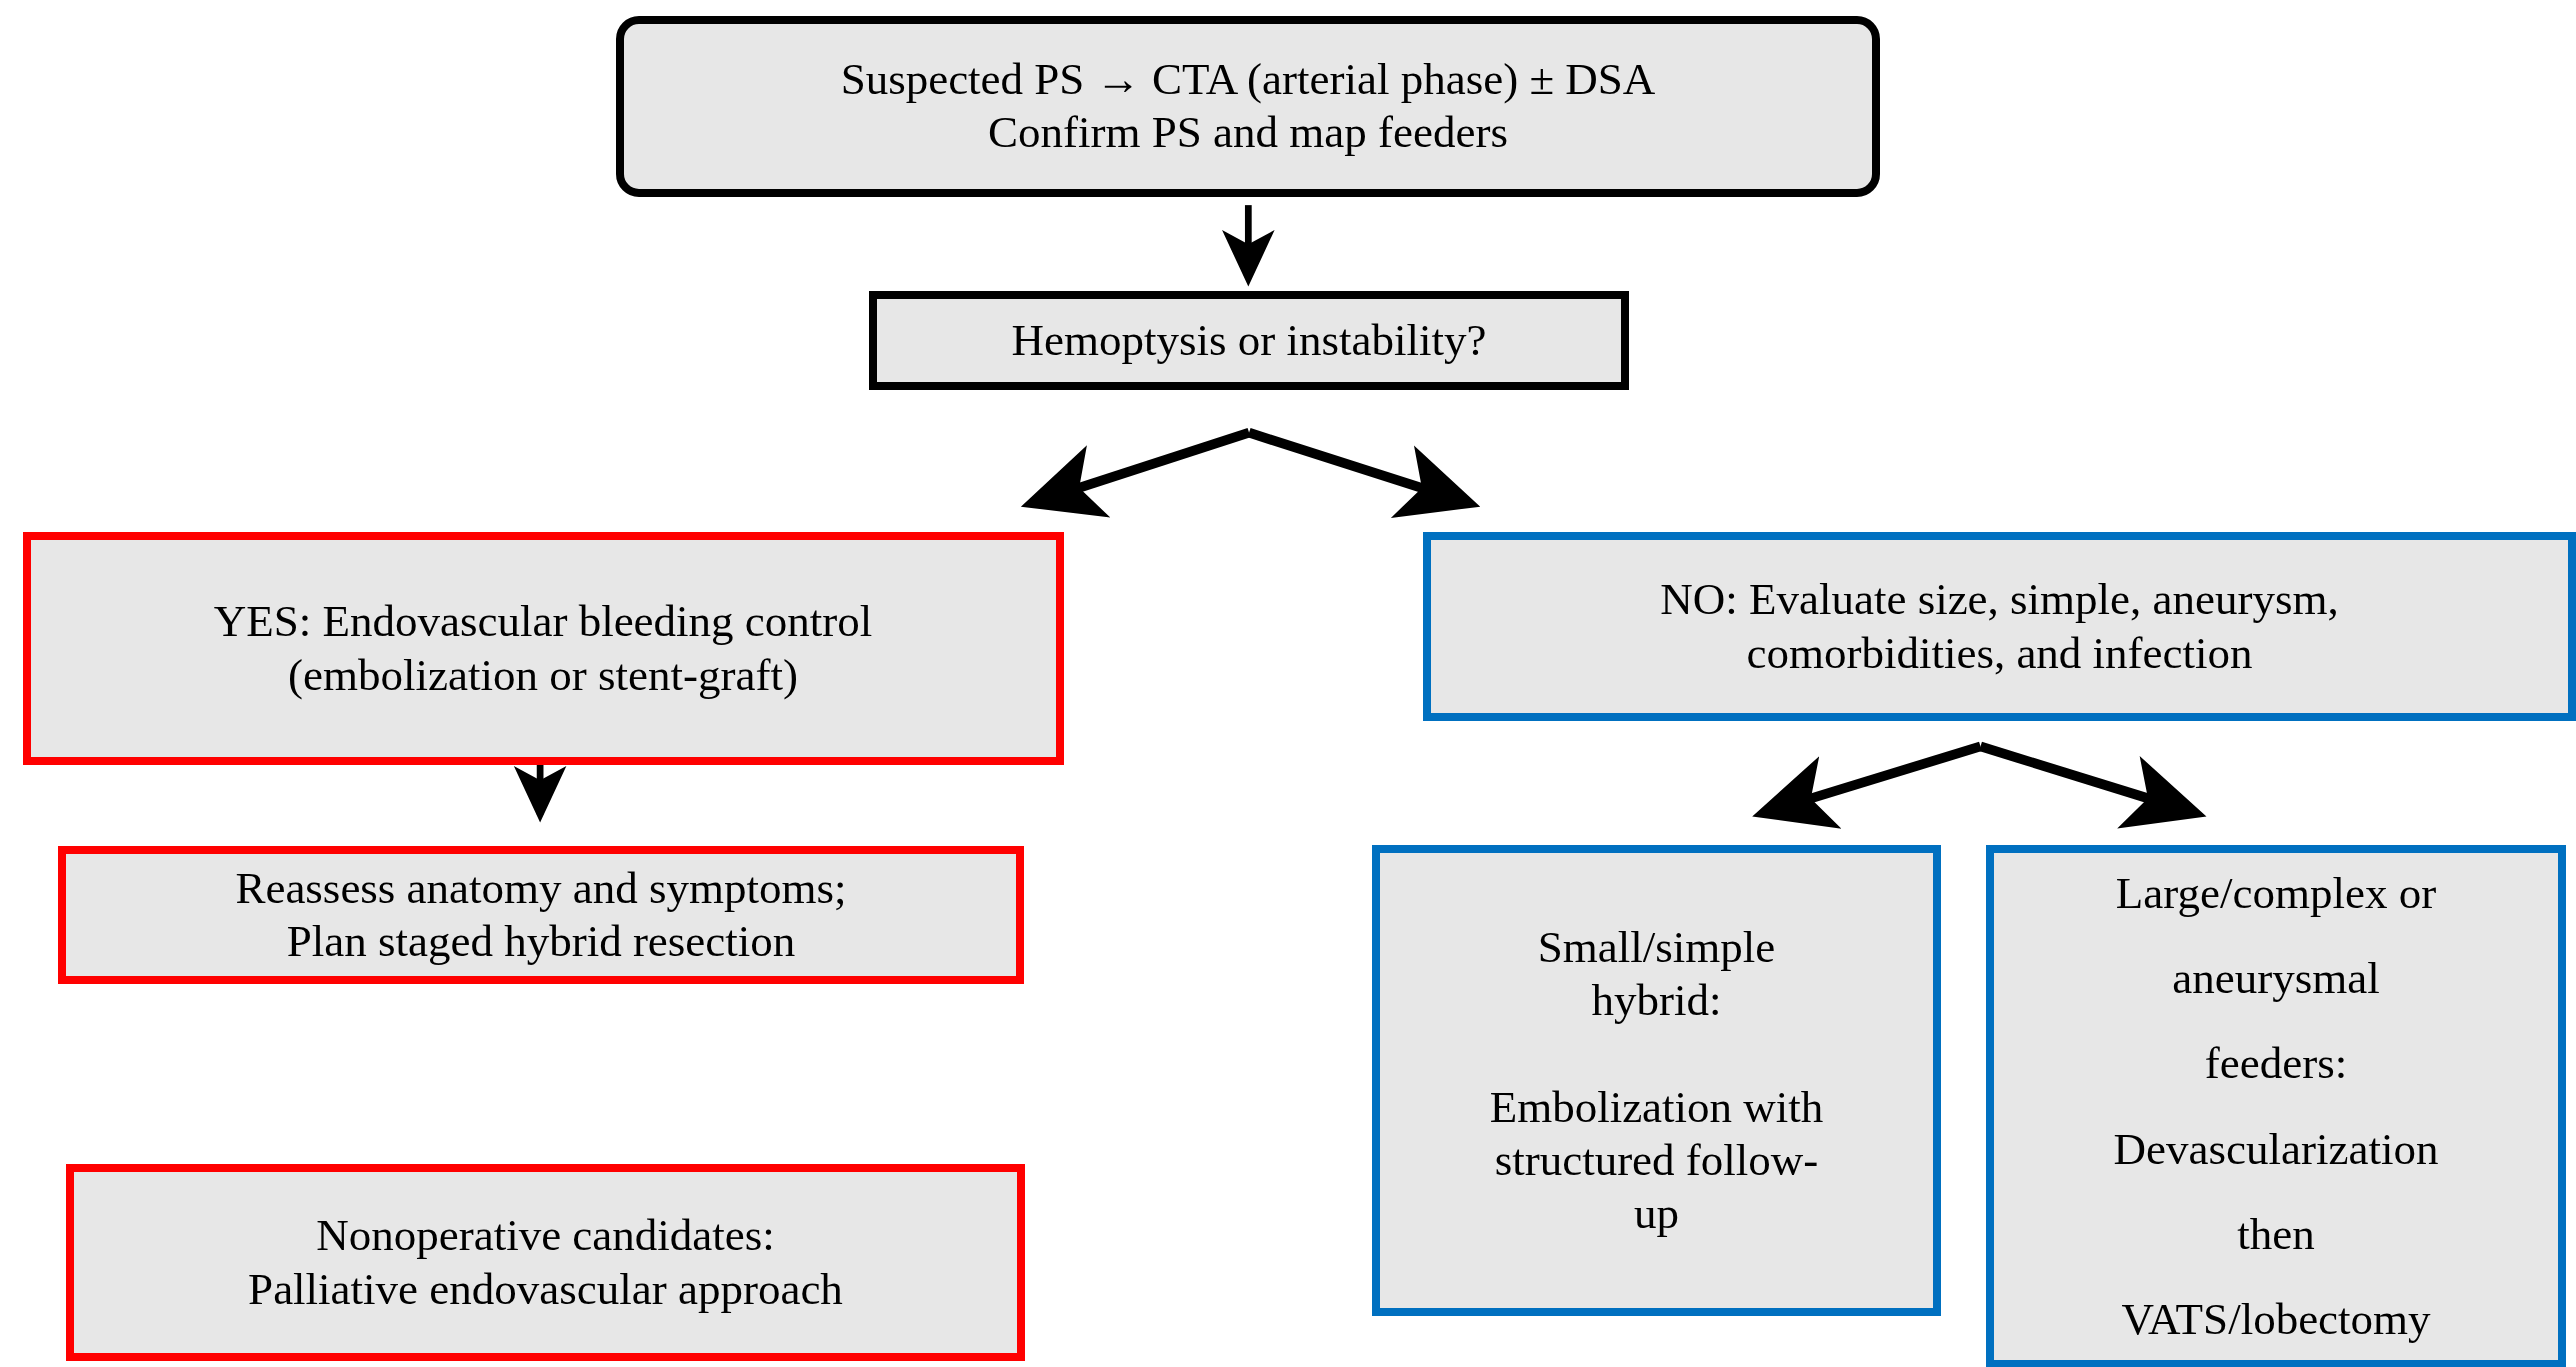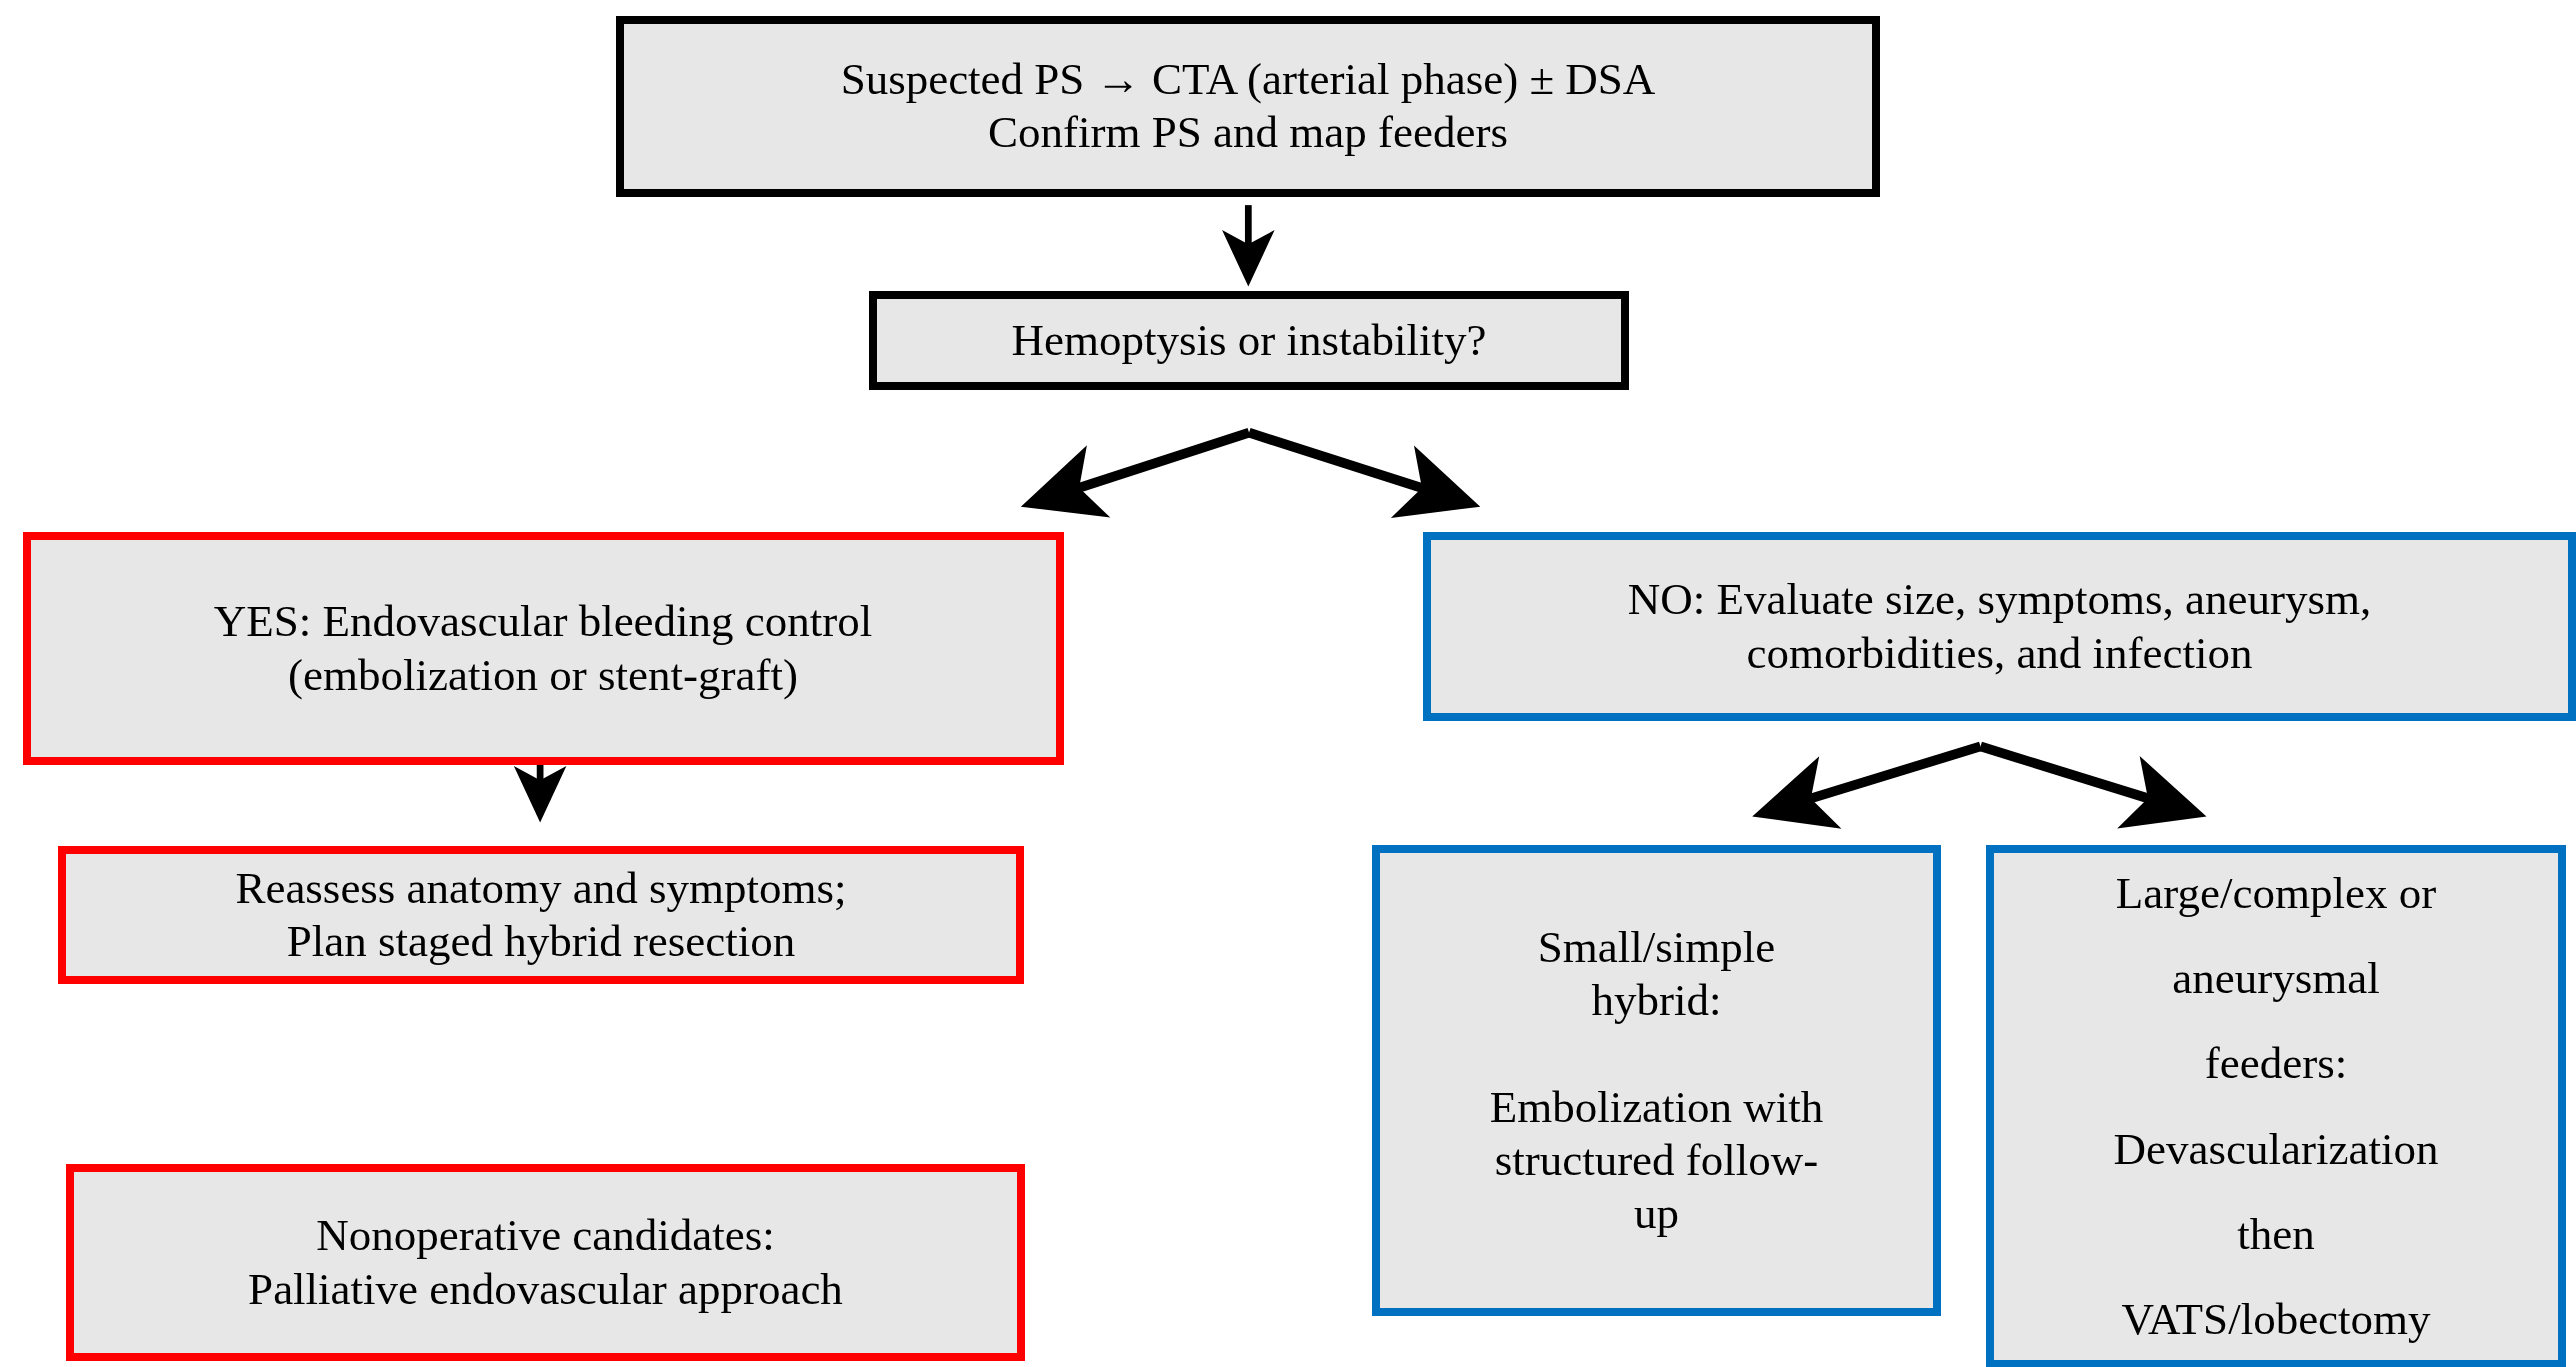--- a/index.html
+++ b/index.html
@@ -22,21 +22,21 @@
     color:#000;
     font-size:45px;
     padding:4.5px 10.5px;
   }
   .node .ln{display:block;white-space:nowrap;}
   .n-black{border:8.2px solid #000000;}
   .n-red{border:8.2px solid #ff0000;}
   .n-blue{border:8.2px solid #0070c0;}
 
   
-  #node-root      {left:616px;  top:15.7px;   width:1264px; height:181px;}
+  #node-root      {left:616px;  top:15.7px;   width:1264px; height:181px;border-radius:23px;}
   #node-decision  {left:869px; top:291px;  width:760px; height:99px;}
   #node-yes       {left:22.5px;   top:532px;  width:1041px; height:233px;}
   #node-no        {left:1423px; top:532px;  width:1153px; height:189px;}
   #node-reassess  {left:58px;   top:846px; width:966px; height:138px;text-align:center;}
   #node-nonop     {left:66px;   top:1164px; width:959px; height:197px;text-align:center;}
   #node-small     {left:1372px; top:845px; width:569px;  height:471px;}
   #node-large     {left:1986px; top:845px; width:580px;  height:523px;gap:32px;}
 
   svg#links{position:absolute;left:0;top:0;width:2576px;height:1367px;pointer-events:none;}
 </style>
@@ -85,21 +85,21 @@
   <div class="node n-black" id="node-decision">
     <span class="ln">Hemoptysis or instability?</span>
   </div>
 
   <div class="node n-red" id="node-yes">
     <span class="ln">YES: Endovascular bleeding control</span>
     <span class="ln">(embolization or stent-graft)</span>
   </div>
 
   <div class="node n-blue" id="node-no">
-    <span class="ln">NO: Evaluate size, symptoms, aneurysm,</span>
+    <span class="ln">NO: Evaluate size, simple, aneurysm,</span>
     <span class="ln">comorbidities, and infection</span>
   </div>
 
   <div class="node n-red" id="node-reassess">
     <span class="ln">Reassess anatomy and symptoms;</span>
     <span class="ln">Plan staged hybrid resection</span>
   </div>
 
   <div class="node n-red" id="node-nonop">
     <span class="ln">Nonoperative candidates:</span>

